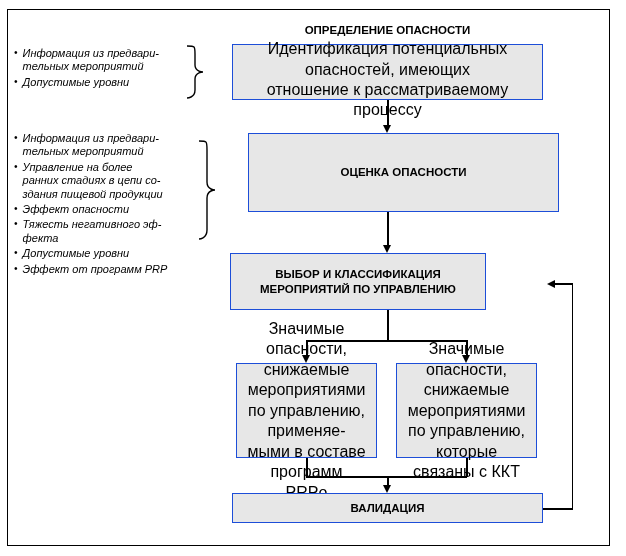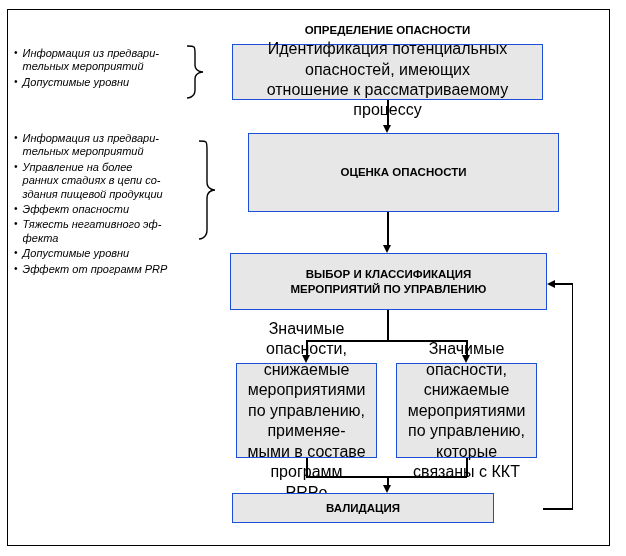--- a/index.html
+++ b/index.html
@@ -14,24 +14,24 @@
   .box{
     position:absolute;background:#e7e7e7;border:1px solid #1d4ed8;
     box-sizing:border-box;display:flex;flex-direction:column;
     align-items:center;justify-content:center;text-align:center;
     padding:3px 6px;
   }
   .box .title{font-weight:bold;font-size:11.5px;line-height:1.3;white-space:pre-line;}
   .box .body{font-size:16px;line-height:1.28;white-space:pre-line;margin-top:1px;}
   .box-identify{left:232px;top:44px;width:311px;height:56px;}
   .box-assess{left:248px;top:133px;width:311px;height:79px;}
-  .box-select{left:230px;top:253px;width:317px;height:57px;border-width:1.5px;}
+  .box-select{left:230px;top:253px;width:256px;height:57px;border-width:1.5px;}
   .box-prp{left:236px;top:363px;width:141px;height:95px;}
   .box-ccp{left:396px;top:363px;width:141px;height:95px;}
-  .box-validate{left:232px;top:493px;width:262px;height:30px;}
+  .box-validate{left:232px;top:493px;width:311px;height:30px;}
 
   .side-list{position:absolute;font-size:11px;font-style:italic;line-height:1.22;}
   .side-list .li{display:flex;gap:5px;margin-bottom:2px;}
   .side-list .bullet{flex:0 0 auto;font-size:10px;}
   .side-list .li-text{white-space:pre-line;}
   .list-identify{left:14px;top:47px;width:172px;}
   .list-assess{left:14px;top:132px;width:186px;}
 
   .brace{position:absolute;}
   .brace-identify{left:186px;top:45px;}

